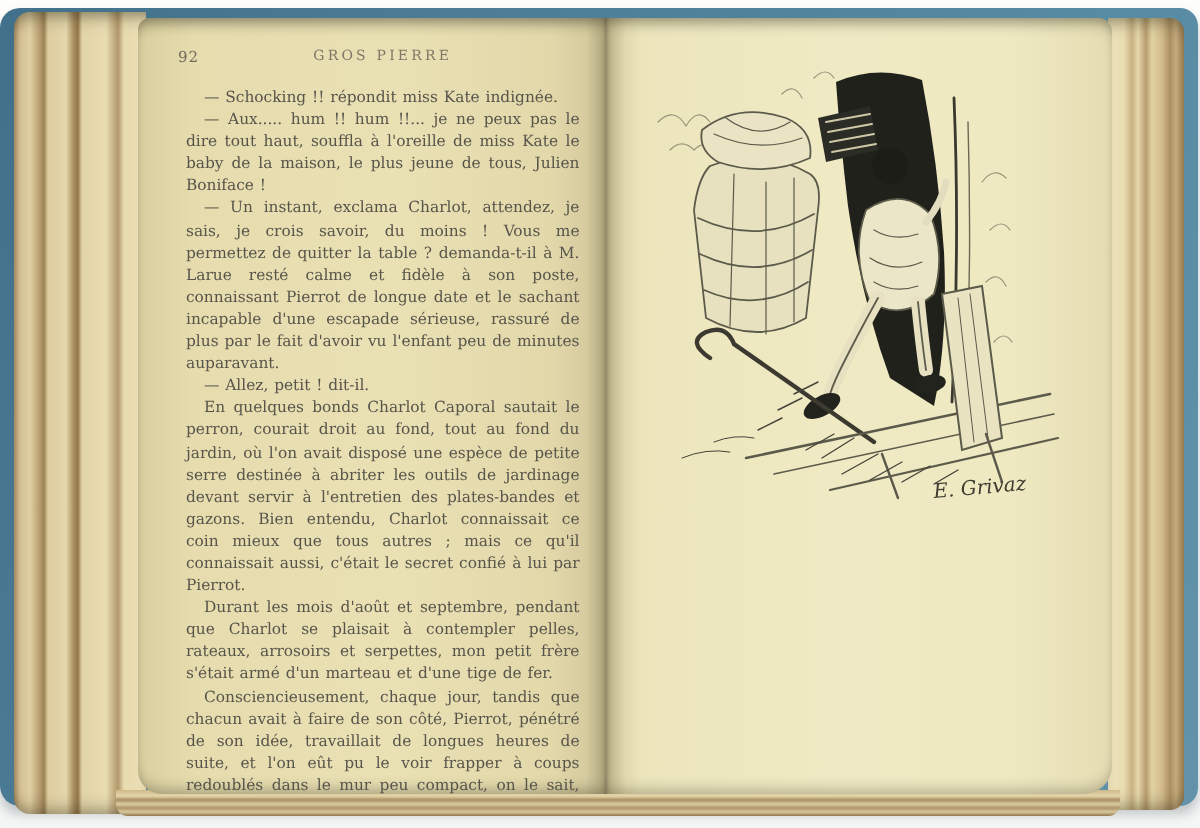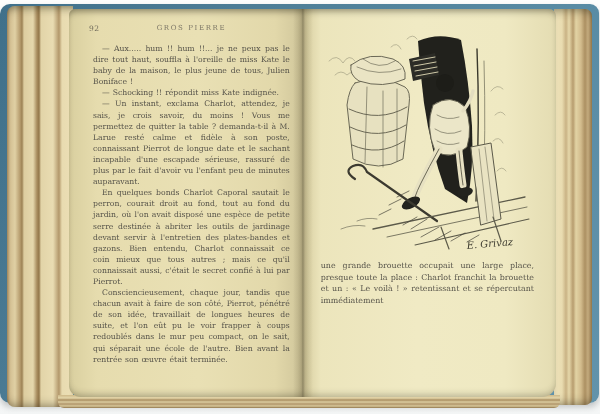--- a/index.html
+++ b/index.html
@@ -91,24 +91,26 @@
 
   <div class="spread">
 
     <div class="page page-left">
       <div class="content-left">
         <div class="pg-header">
           <span class="pg-num left">92</span>
           <span>GROS PIERRE</span>
         </div>
         <div class="bodytext">
+          <p>— Schocking !! répondit miss Kate indignée.</p>
           <p>— Aux..... hum !! hum !!... je ne peux pas le dire tout haut, souffla à l'oreille de miss Kate le baby de la maison, le plus jeune de tous, Julien Boniface !</p>
-          <p>— Schocking !! répondit miss Kate indignée.</p>
           <p>— Un instant, exclama Charlot, attendez, je sais, je crois savoir, du moins ! Vous me permettez de quitter la table ? demanda-t-il à M. Larue resté calme et fidèle à son poste, connaissant Pierrot de longue date et le sachant incapable d'une escapade sérieuse, rassuré de plus par le fait d'avoir vu l'enfant peu de minutes auparavant.</p>
+          <p>— Allez, petit ! dit-il.</p>
           <p>En quelques bonds Charlot Caporal sautait le perron, courait droit au fond, tout au fond du jardin, où l'on avait disposé une espèce de petite serre destinée à abriter les outils de jardinage devant servir à l'entretien des plates-bandes et gazons. Bien entendu, Charlot connaissait ce coin mieux que tous autres ; mais ce qu'il connaissait aussi, c'était le secret confié à lui par Pierrot.</p>
+          <p>Durant les mois d'août et septembre, pendant que Charlot se plaisait à contempler pelles, rateaux, arrosoirs et serpettes, mon petit frère s'était armé d'un marteau et d'une tige de fer.</p>
           <p>Consciencieusement, chaque jour, tandis que chacun avait à faire de son côté, Pierrot, pénétré de son idée, travaillait de longues heures de suite, et l'on eût pu le voir frapper à coups redoublés dans le mur peu compact, on le sait, qui séparait une école de l'autre. Bien avant la rentrée son œuvre était terminée.</p>
         </div>
       </div>
     </div>
 
     <div class="page page-right">
       <div class="content-right">
 
         <div class="illustration">
           <svg width="212" height="224" viewBox="0 0 212 224" xmlns="http://www.w3.org/2000/svg">
@@ -169,21 +171,18 @@
               <g stroke="#45443a" stroke-width="0.7">
                 <path d="M96,186 l-14,8 M106,188 l-16,10 M118,196 l-18,10 M130,200 l-16,9 M144,202 l-14,8 M158,204 l-12,7 M88,160 l-12,6 M80,168 l-12,6 M70,178 l-12,6"></path>
                 <path d="M36,190 q10,-4 20,-2 M20,198 q12,-5 24,-3" stroke-width="0.5"></path>
               </g>
 
               <text x="146" y="218" transform="rotate(-5 146 218)" font-family="DejaVu Serif, serif" font-style="italic" font-size="10" fill="#3e3c30" stroke="none">E. Grivaz</text>
             </g>
           </svg>
         </div>
 
-        <div class="bodytext">
-          <p class="cont">une grande brouette occupait une large place, presque toute la place : Charlot franchit la brouette et un : « Le voilà ! » retentissant et se répercutant immédiatement</p>
-        </div>
       </div>
     </div>
 
   </div>
   <div class="gutter" style="left:calc(69px + 0.48*(100% - 113px) - 10px); top:9px; bottom:17px; position:absolute;"></div>
 </div>
 
 </body></html>

